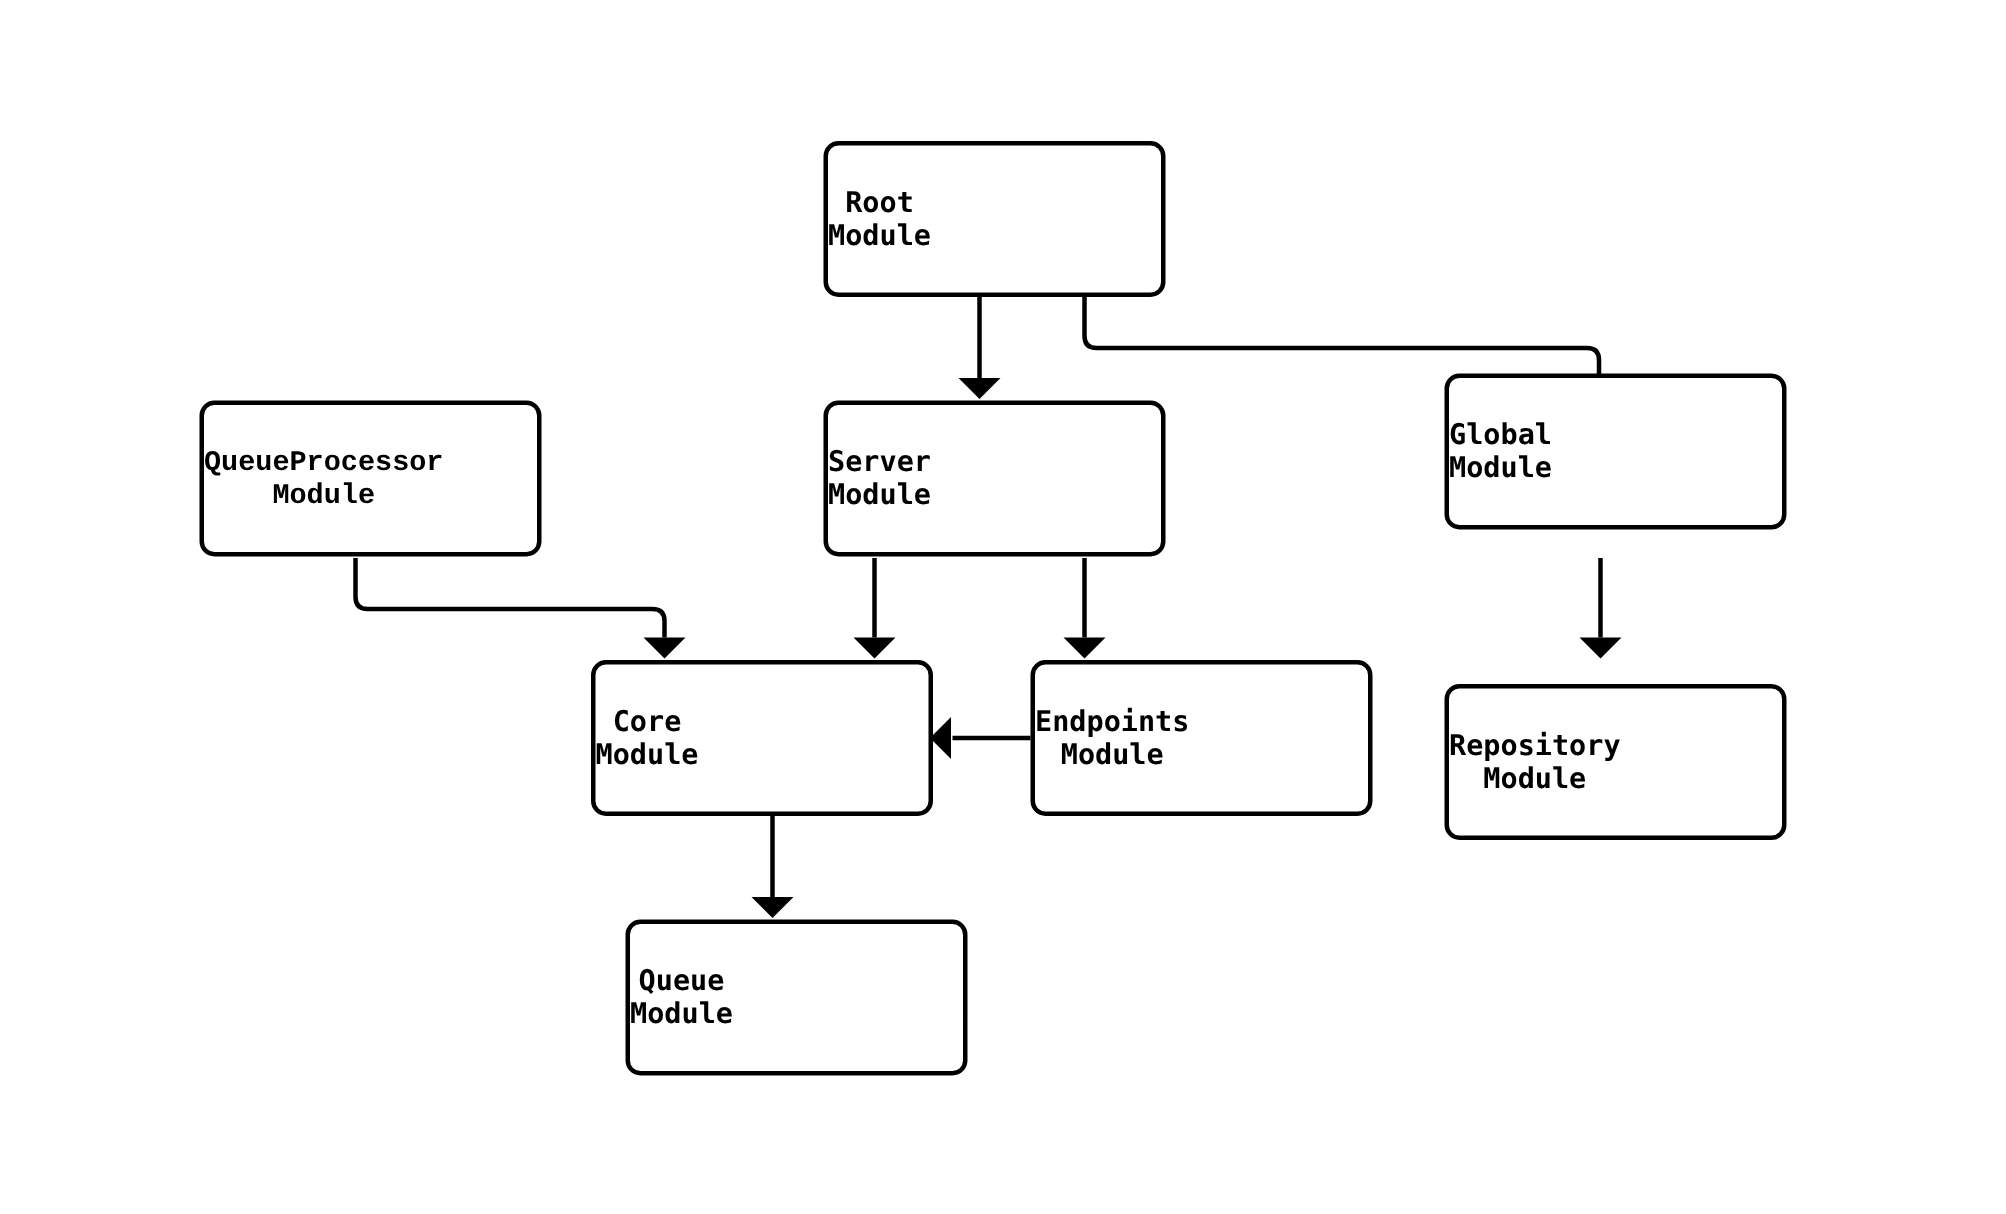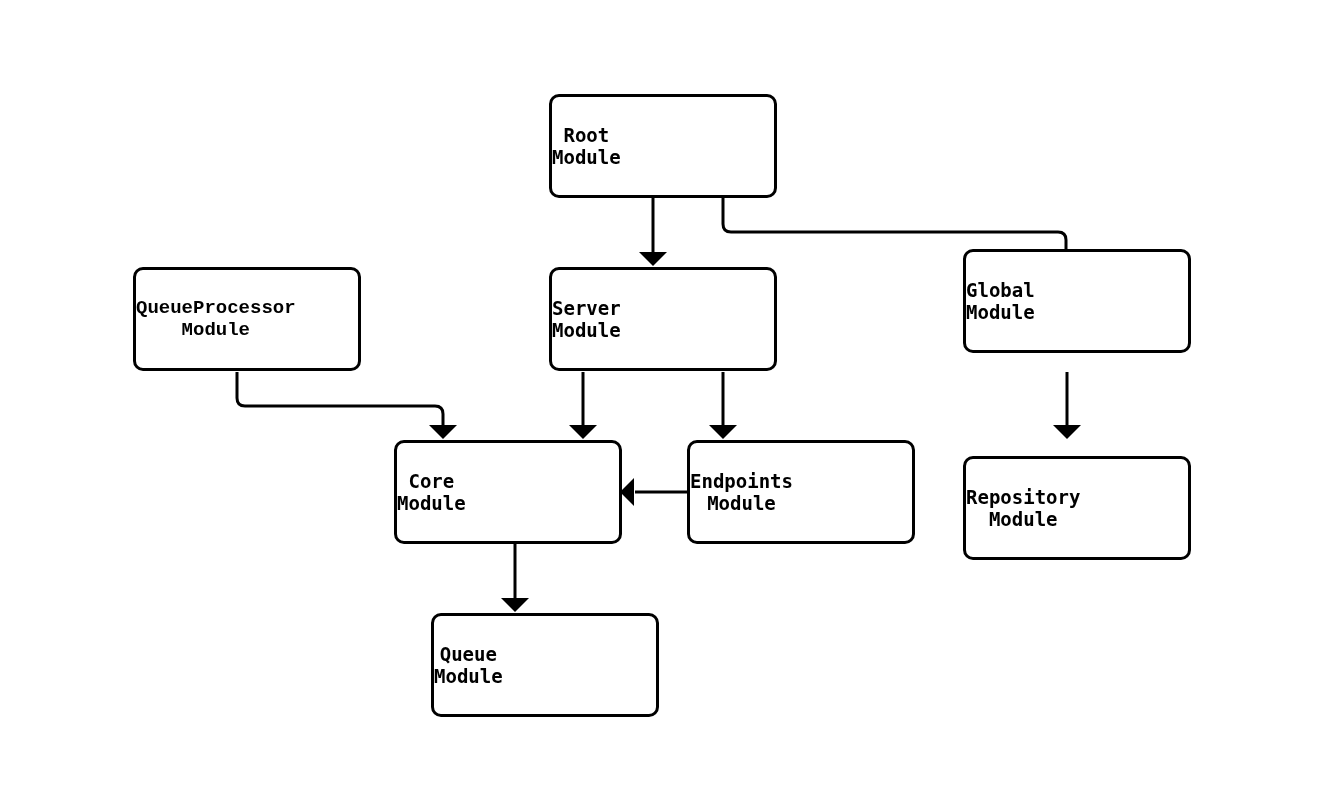--- a/index.html
+++ b/index.html
@@ -52,21 +52,21 @@
     font-weight: bold;
     color: #000000;
   }
   .n-root           { left: 549px; top:  94px; }
   .n-queueprocessor { left: 133px; top: 267px; font-family: Liberation Mono, monospace; }
   .n-server         { left: 549px; top: 267px; }
   .n-global         { left: 963px; top: 249px; }
   .n-core           { left: 394px; top: 440px; }
   .n-endpoints      { left: 687px; top: 440px; }
   .n-repository     { left: 963px; top: 440px; margin-top: 16px; }
-  .n-queue          { left: 431px; top: 613px; }
+  .n-queue          { left: 417px; top: 613px; }
 </style>
 </head>
 <body>
 
 <div class="canvas">
 
   <svg class="edges" viewBox="0 0 1337 809" xmlns="http://www.w3.org/2000/svg">
 
     <g>
       <path d="M 653 198 L 653 252"></path>

